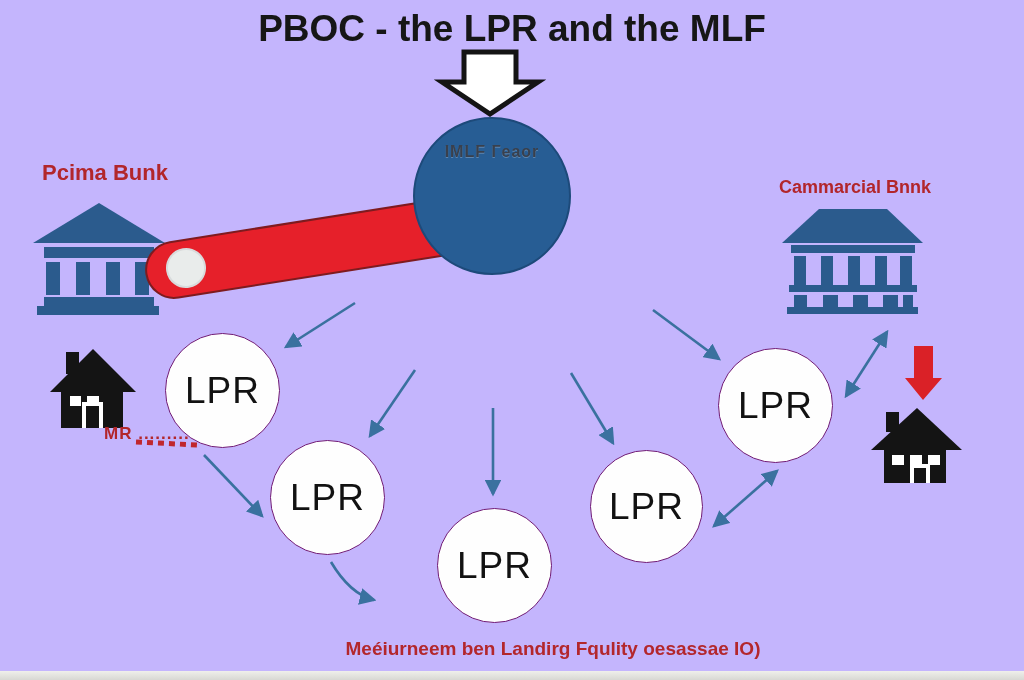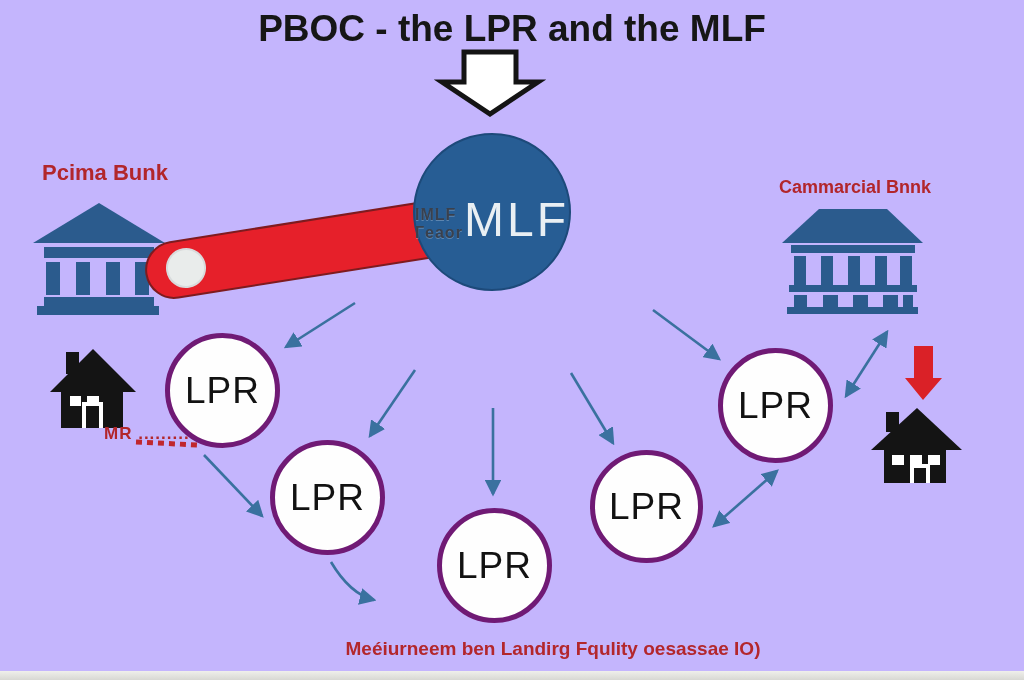--- a/index.html
+++ b/index.html
@@ -8,32 +8,32 @@
     background:#c4b5fd;font-family:"Liberation Sans",sans-serif;
   }
   .layer{position:absolute;left:0;top:0;z-index:1;}
   .title{
     position:absolute;left:0;top:8px;width:1024px;text-align:center;z-index:3;
     font-size:37px;font-weight:700;color:#161616;letter-spacing:0px;
   }
   .node{position:absolute;border-radius:50%;box-sizing:border-box;z-index:2;
     display:flex;align-items:center;justify-content:center;}
   .mlf{
-    left:413px;top:133px;width:158px;height:158px;background:#275d94;
-    border:2px solid #1d4a7a;justify-content:flex-start;
+    left:413px;top:117px;width:158px;height:158px;background:#275d94;
+    border:2px solid #1d4a7a;flex-direction:column;justify-content:flex-start;
   }
   .mlf .mlf-top{
     margin-top:24px;font-size:16px;font-weight:700;color:#39404d;
     letter-spacing:1px;text-shadow:0 1px 0 rgba(255,255,255,.25);
   }
   .mlf .mlf-main{
     margin-top:14px;font-size:48px;font-weight:400;color:#e9eff3;letter-spacing:3px;
   }
   .lpr{
-    background:#fefefe;border:5px solid #701a75;
+    background:#fefefe;border:1px solid #701a75;
     font-size:37px;color:#121212;letter-spacing:1px;
   }
   .lpr1{left:165px;top:333px;width:115px;height:115px;}
   .lpr2{left:270px;top:440px;width:115px;height:115px;}
   .lpr3{left:437px;top:508px;width:115px;height:115px;}
   .lpr4{left:590px;top:450px;width:113px;height:113px;}
   .lpr5{left:718px;top:348px;width:115px;height:115px;}
   .redlabel{position:absolute;z-index:3;color:#b2262b;font-weight:700;}
   .lbl-left-bank{left:30px;top:160px;width:150px;text-align:center;font-size:22px;}
   .lbl-right-bank{left:775px;top:177px;width:160px;text-align:center;font-size:18px;}
@@ -129,21 +129,20 @@
       <path d="M331,562 Q350,594 374,600" marker-end="url(#ah)"></path>
       <line x1="714" y1="526" x2="777" y2="471" marker-start="url(#ah)" marker-end="url(#ah)"></line>
       <line x1="846" y1="396" x2="887" y2="332" marker-start="url(#ah)" marker-end="url(#ah)"></line>
     </g>
 
     <line x1="136" y1="442" x2="198" y2="445" stroke="#c0272d" stroke-width="5" stroke-dasharray="6 5"></line>
   </svg>
 
   <div class="node mlf">
     <div class="mlf-top">IMLF Гeaor</div>
-    <div class="mlf-main">MLF</div>
   </div>
 
   <div class="node lpr lpr1">
     <span>LPR</span>
   </div>
   <div class="node lpr lpr2">
     <span>LPR</span>
   </div>
   <div class="node lpr lpr3">
     <span>LPR</span>

